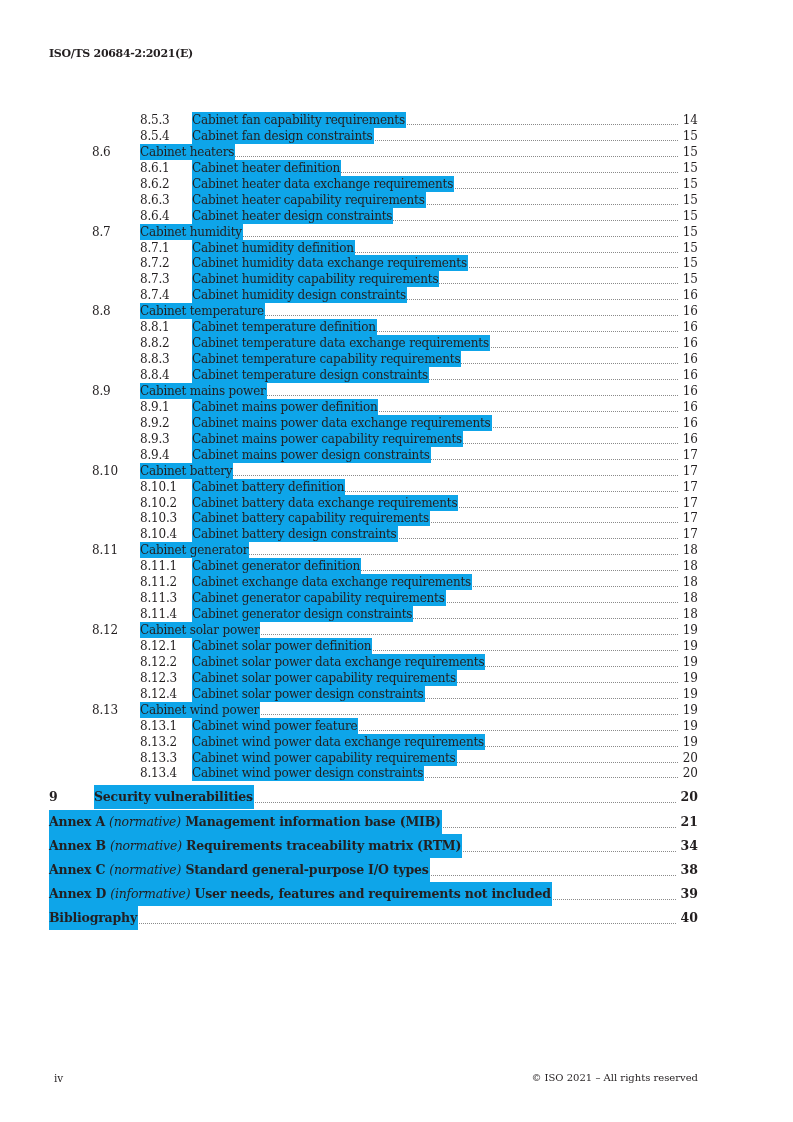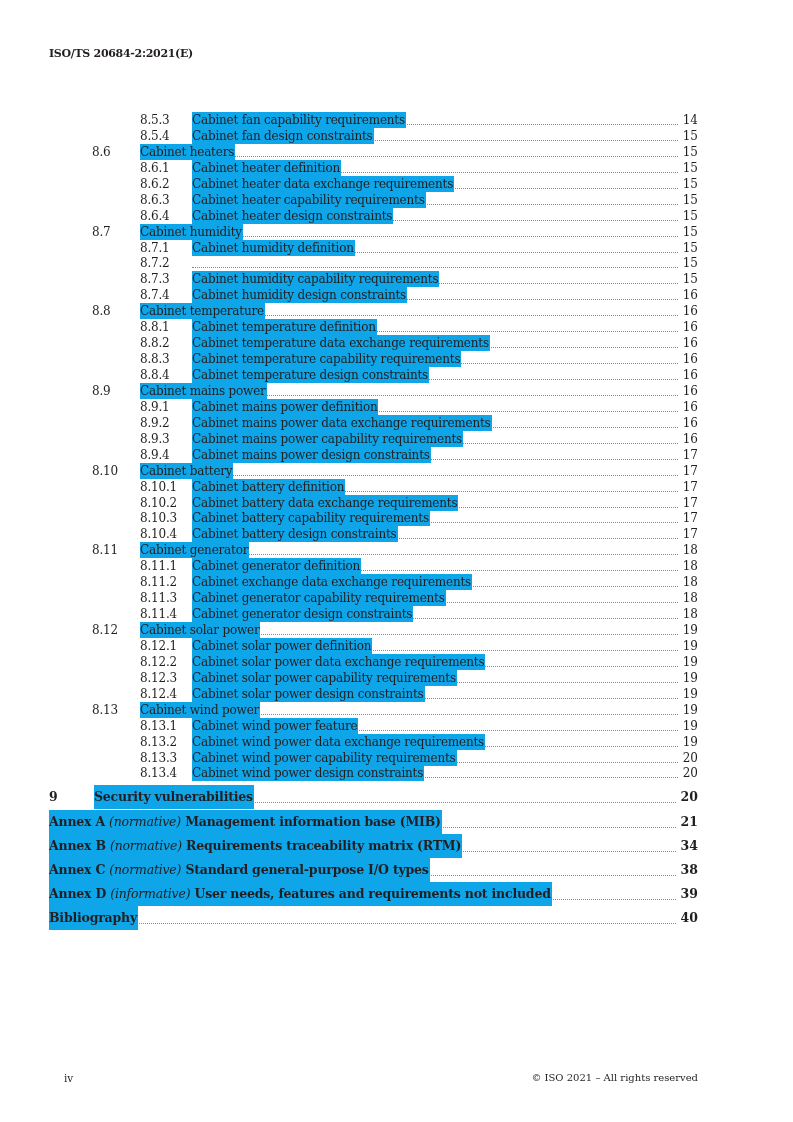--- a/index.html
+++ b/index.html
@@ -18,21 +18,21 @@
   .l2 .num { left: 43px; }
   .l2 .title { left: 91px; }
   .bold { height: 24.2px; font-weight: bold; font-size: 12.5px; line-height: 24px; }
   .bold .leader { top: 17px; right: 22px; }
   .bold .num { left: 0; }
   .bold .title { left: 45px; }
   .annex .title { left: 0; }
   .normal-w { font-weight: normal; font-style: italic; }
   .gap { height: 4px; }
   .footer { position: absolute; top: 1072px; left: 49px; width: 649px; font-size: 10.5px; }
-  .footer .left { position: absolute; left: 15px; }
+  .footer .left { position: absolute; left: 5px; }
   .footer .right { position: absolute; right: 0; font-size: 10px; }
 </style>
 </head>
 <body>
 
 <div class="header">ISO/TS 20684-2:2021(E)</div>
 
 <div class="toc">
   <div id="toc-entries">
       <div class="row l3">
@@ -85,20 +85,21 @@
       </div>
       <div class="row l3">
         <span class="leader" style="left: 143px;"></span>
         <span class="num">8.7.1</span>
         <span class="title">Cabinet humidity definition</span>
         <span class="page">15</span>
       </div>
       <div class="row l3">
         <span class="leader" style="left: 143px;"></span>
         <span class="num">8.7.2</span>
+        <span class="title">Cabinet humidity data exchange requirements</span>
         <span class="page">15</span>
       </div>
       <div class="row l3">
         <span class="leader" style="left: 143px;"></span>
         <span class="num">8.7.3</span>
         <span class="title">Cabinet humidity capability requirements</span>
         <span class="page">15</span>
       </div>
       <div class="row l3">
         <span class="leader" style="left: 143px;"></span>

